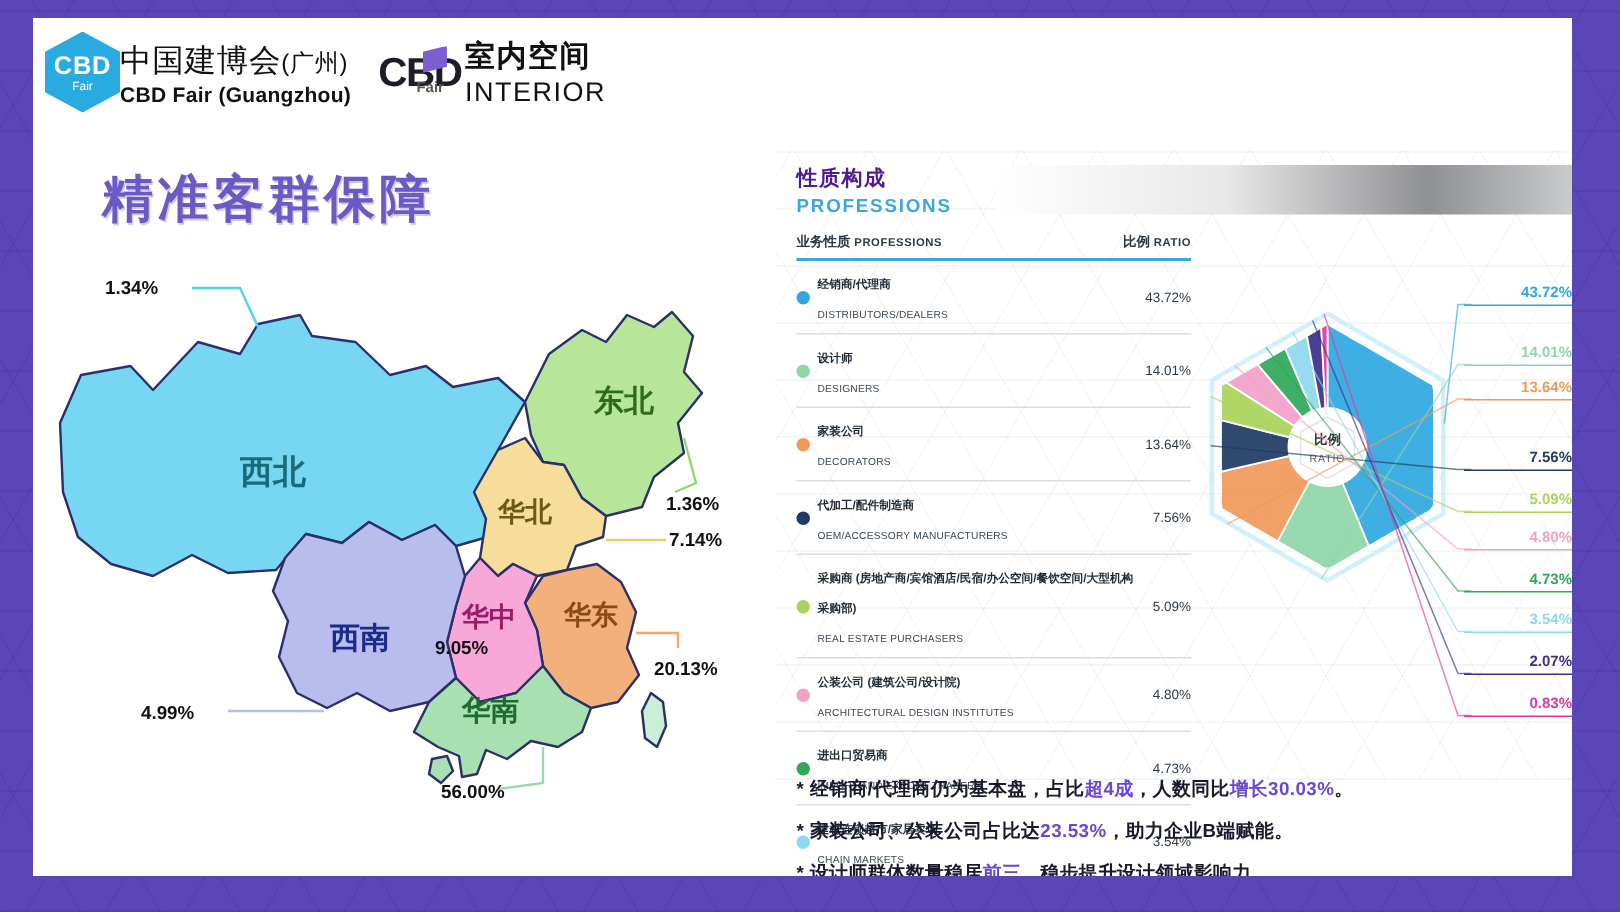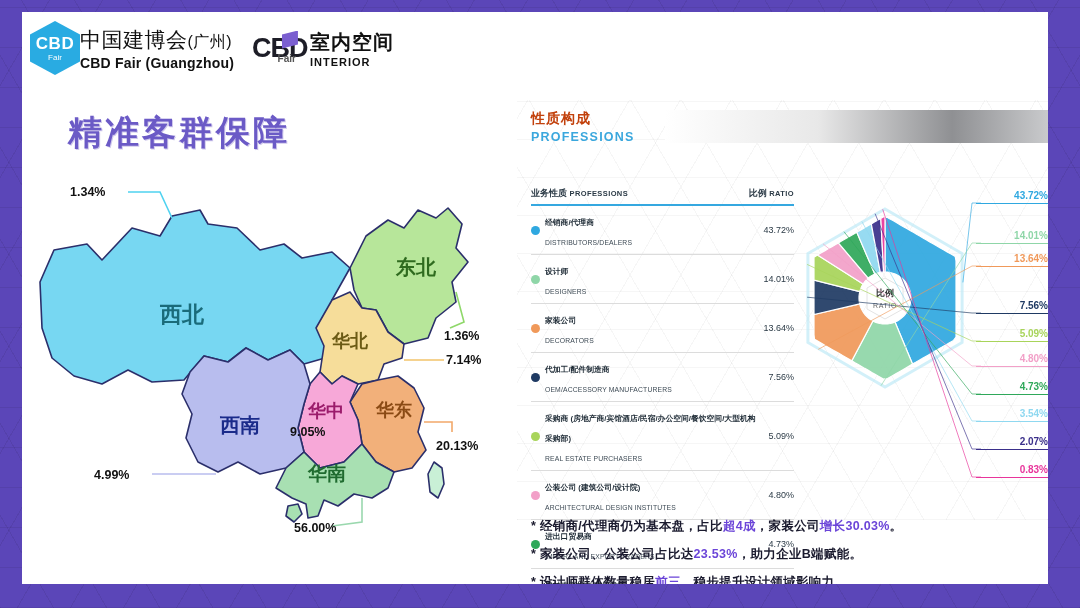--- a/index.html
+++ b/index.html
@@ -38,21 +38,21 @@
   .branden { font-size:14px; font-weight:bold; color:#111; margin-top:1px; letter-spacing:.2px; }
   #cbd2 { margin-left:18px; position:relative; display:flex; align-items:flex-end; }
   #cbd2 .c { font-size:27px; font-weight:bold; color:#1d1d27; letter-spacing:-1px; line-height:1; }
   #cbd2 .f { font-size:10px; font-weight:bold; color:#555; margin-left:-30px; margin-bottom:-2px; }
   #cbd2 .flag {
     position:absolute; right:-2px; top:-4px; width:16px; height:18px;
     background:#7b5fd0; clip-path:polygon(0 22%,100% 0,100% 78%,0 100%);
   }
   #interior { margin-left:14px; }
   #interior .cn { font-size:20px; font-weight:bold; color:#111; letter-spacing:1px; }
-  #interior .en { font-size:11px; font-weight:bold; color:#111; letter-spacing:1px; }
+  #interior .en { font-size:18px; font-weight:normal; color:#111; letter-spacing:1px; }
   
   #title {
     position:absolute; left:46px; top:98px;
     font-size:34px; font-weight:bold; color:#6b5ac6; letter-spacing:3px;
     text-shadow:1px 1px 0 rgba(120,100,200,.35);
   }
   
   #mapwrap { position:absolute; left:10px; top:120px; width:480px; height:400px; }
   #mapwrap svg { width:100%; height:100%; }
   .mlabel { font-weight:bold; font-family:"Liberation Sans",sans-serif; }
@@ -62,26 +62,26 @@
   #hexbg {
     position:absolute; inset:0;
     background:
       repeating-linear-gradient(60deg, rgba(0,0,0,.035) 0 1px, transparent 1px 44px),
       repeating-linear-gradient(-60deg, rgba(0,0,0,.035) 0 1px, transparent 1px 44px),
       repeating-linear-gradient(0deg, rgba(0,0,0,.035) 0 1px, transparent 1px 38px);
   }
   #greybar { position:absolute; left:148px; top:10px; width:383px; height:33px;
              background:linear-gradient(90deg,#fff 0%,#e8e8e8 40%,#8f9093 75%,#c9cacc 100%); }
   #secttitle { position:absolute; left:14px; top:10px; }
-  #secttitle .cn { font-size:14px; font-weight:bold; color:#c2410c; letter-spacing:1px; }
+  #secttitle .cn { font-size:14px; font-weight:bold; color:#4c1d95; letter-spacing:1px; }
   #secttitle .en { font-size:12.5px; font-weight:bold; color:#3aa7dd; letter-spacing:1.2px; margin-top:2px; }
   
   #tbl { position:absolute; left:14px; top:55px; width:263px; }
   #thead { display:flex; justify-content:space-between; align-items:center;
-           padding-bottom:4px; border-bottom:2px solid #35a8e0;margin-top:32px; }
+           padding-bottom:4px; border-bottom:2px solid #35a8e0; }
   #thead .h { font-size:9px; font-weight:bold; color:#2b3a46; }
   #thead .h .en { font-size:7.5px; letter-spacing:.4px; }
   .trow { display:flex; align-items:center; 
           border-bottom:1px solid #dcdcdc; padding:4px 0 4px 0; min-height:28px; }
   .tleft { display:flex; align-items:center; gap:5px; flex:1; }
   .dot { width:9px; height:9px; border-radius:50%; flex:none; }
   .tnames { line-height:1.25; }
   .tcn { font-size:7.8px; color:#1e2b36; font-weight:bold; }
   .ten { font-size:6.8px; color:#3d4a55; letter-spacing:.15px; }
   .tval { font-size:9px; color:#2b3a46; white-space:nowrap; padding-left:6px; }
@@ -335,18 +335,18 @@
         </div>
         <div class="clab" style="top: 258px; color: rgb(58, 47, 138); border-bottom: 1px solid rgb(58, 47, 138);">
           <span>2.07%</span>
         </div>
         <div class="clab" style="top: 286px; color: rgb(232, 53, 155); border-bottom: 1px solid rgb(232, 53, 155);">
           <span>0.83%</span>
         </div>
       </div>
 
     <div id="notes">
-        <div class="note"><span>* 经销商/代理商仍为基本盘，占比</span><span class="hl">超4成</span><span>，家装公司</span><span class="hl">增长30.03%</span><span>。</span></div>
+        <div class="note"><span>* 经销商/代理商仍为基本盘，占比</span><span class="hl">超4成</span><span>，人数同比</span><span class="hl">增长30.03%</span><span>。</span></div>
         <div class="note"><span>* 家装公司、公装公司占比达</span><span class="hl">23.53%</span><span>，助力企业B端赋能。</span></div>
         <div class="note"><span>* 设计师群体数量稳居</span><span class="hl">前三</span><span>，稳步提升设计领域影响力。</span></div>
       </div>
   </div>
 </div>
 
 </body></html>

